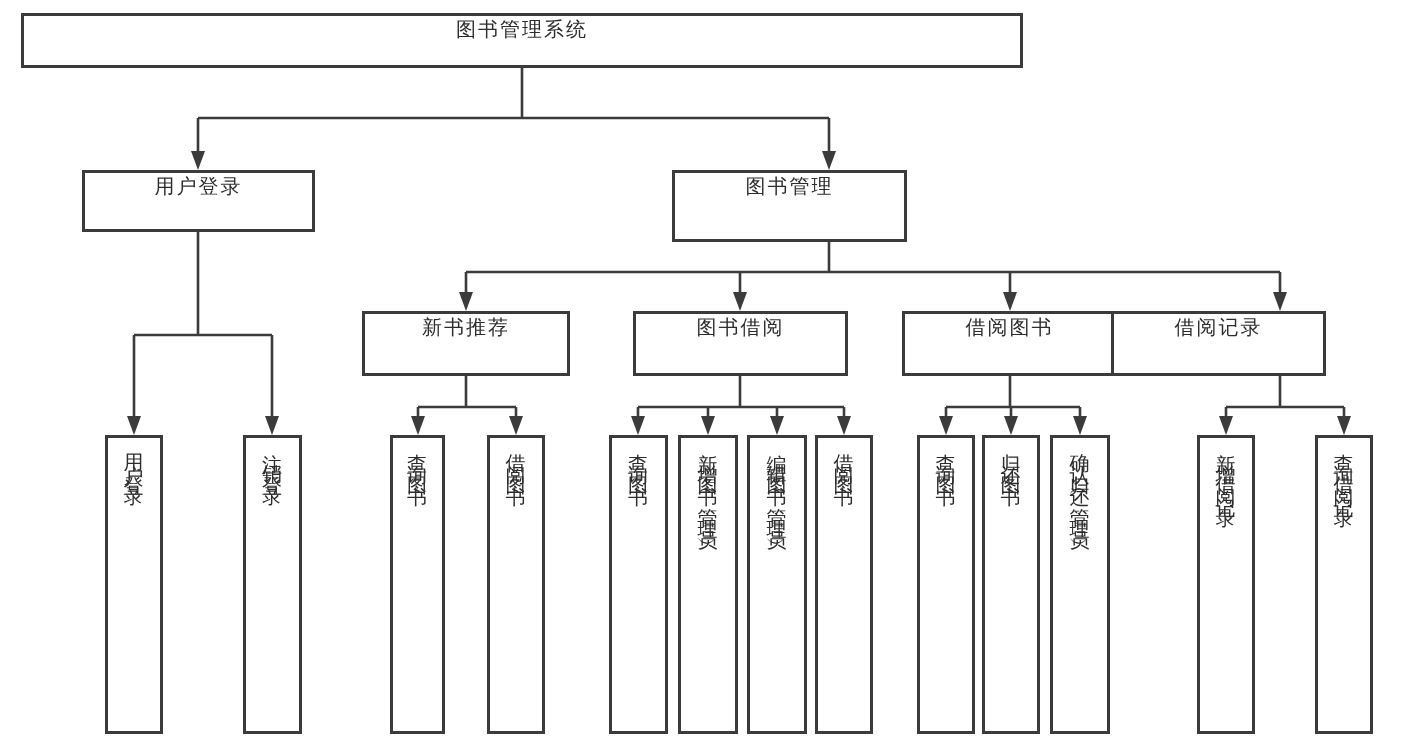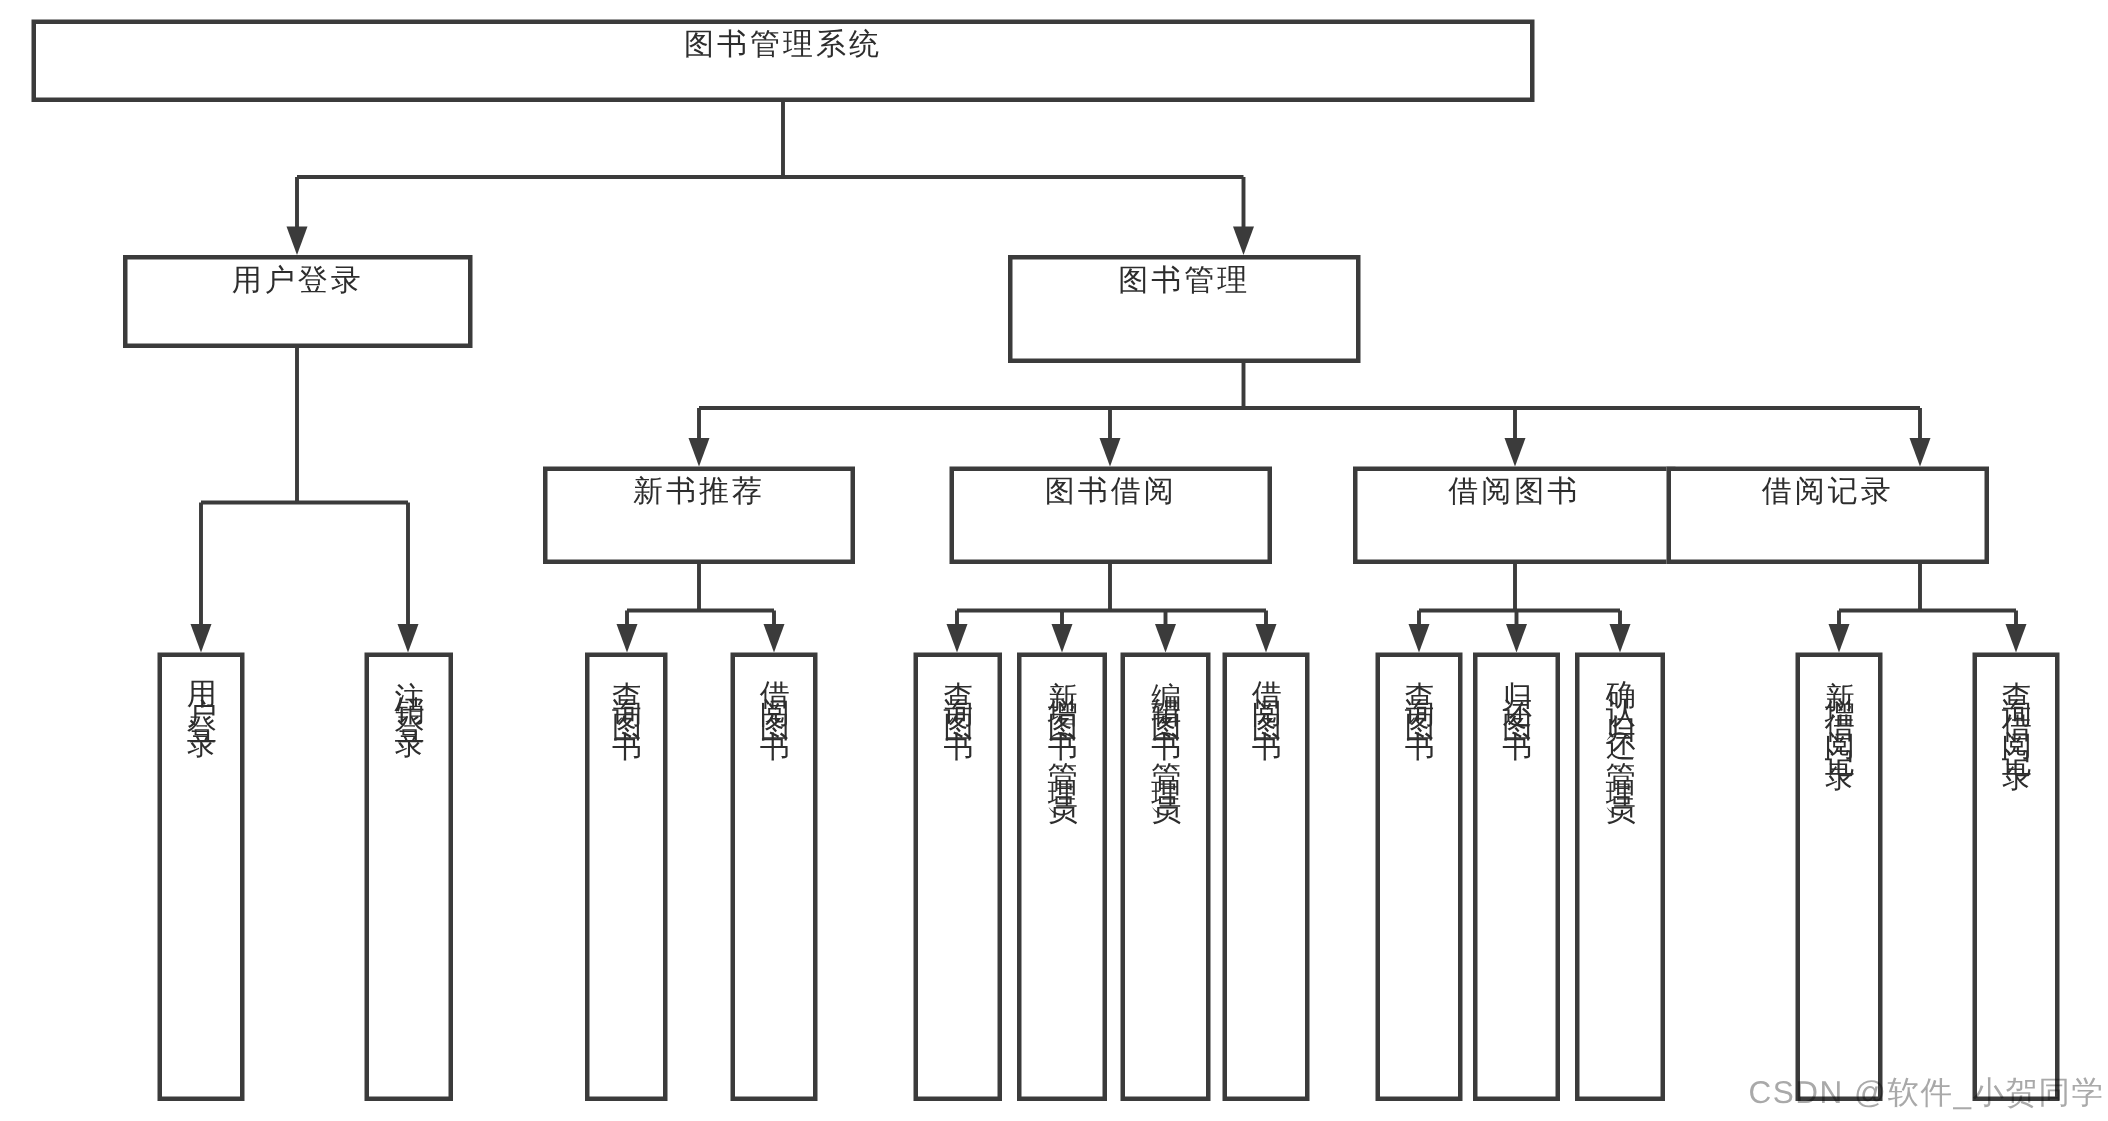--- a/index.html
+++ b/index.html
@@ -143,15 +143,14 @@
     <span class="vtext">确认归还（管理员）</span>
   </div>
 
   <div class="box" style="left:1197px;top:435px;width:58px;height:299px">
     <span class="vtext">新增借阅记录</span>
   </div>
   <div class="box" style="left:1315px;top:435px;width:58px;height:299px">
     <span class="vtext">查询借阅记录</span>
   </div>
 
-  <div id="watermark">CSDN @软件_小贺同学</div>
 
 </div>
 
 </body></html>

